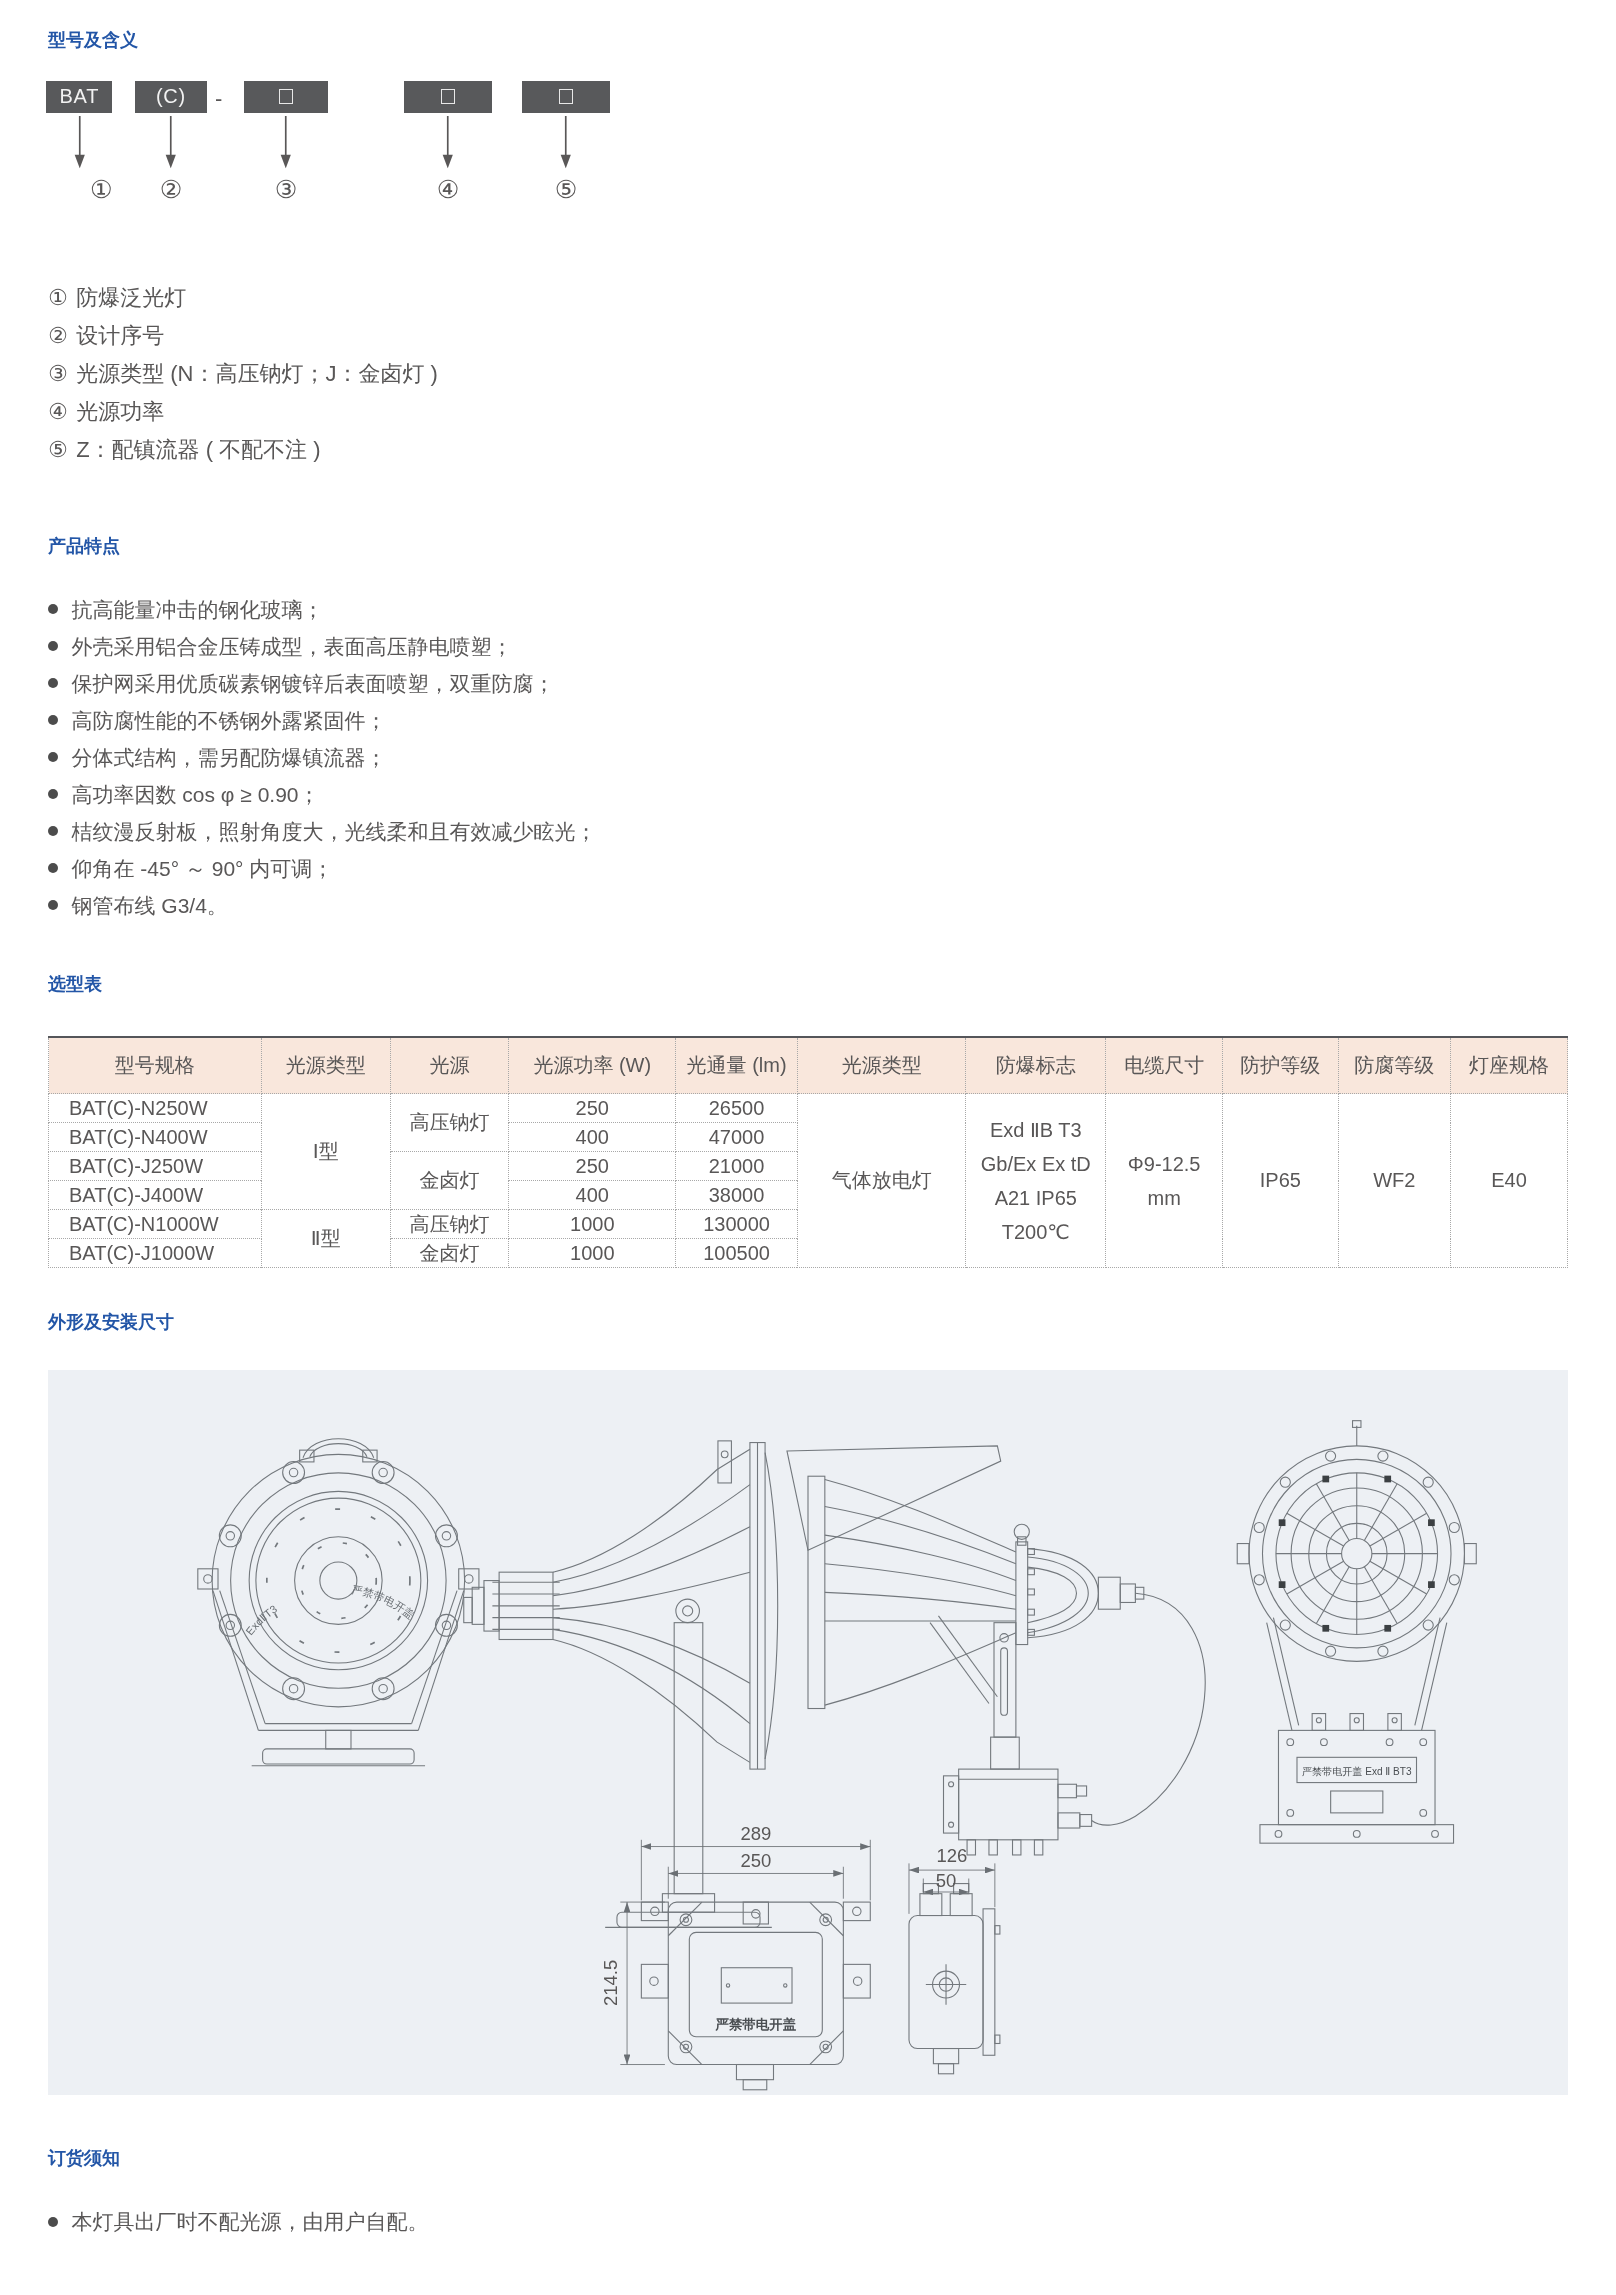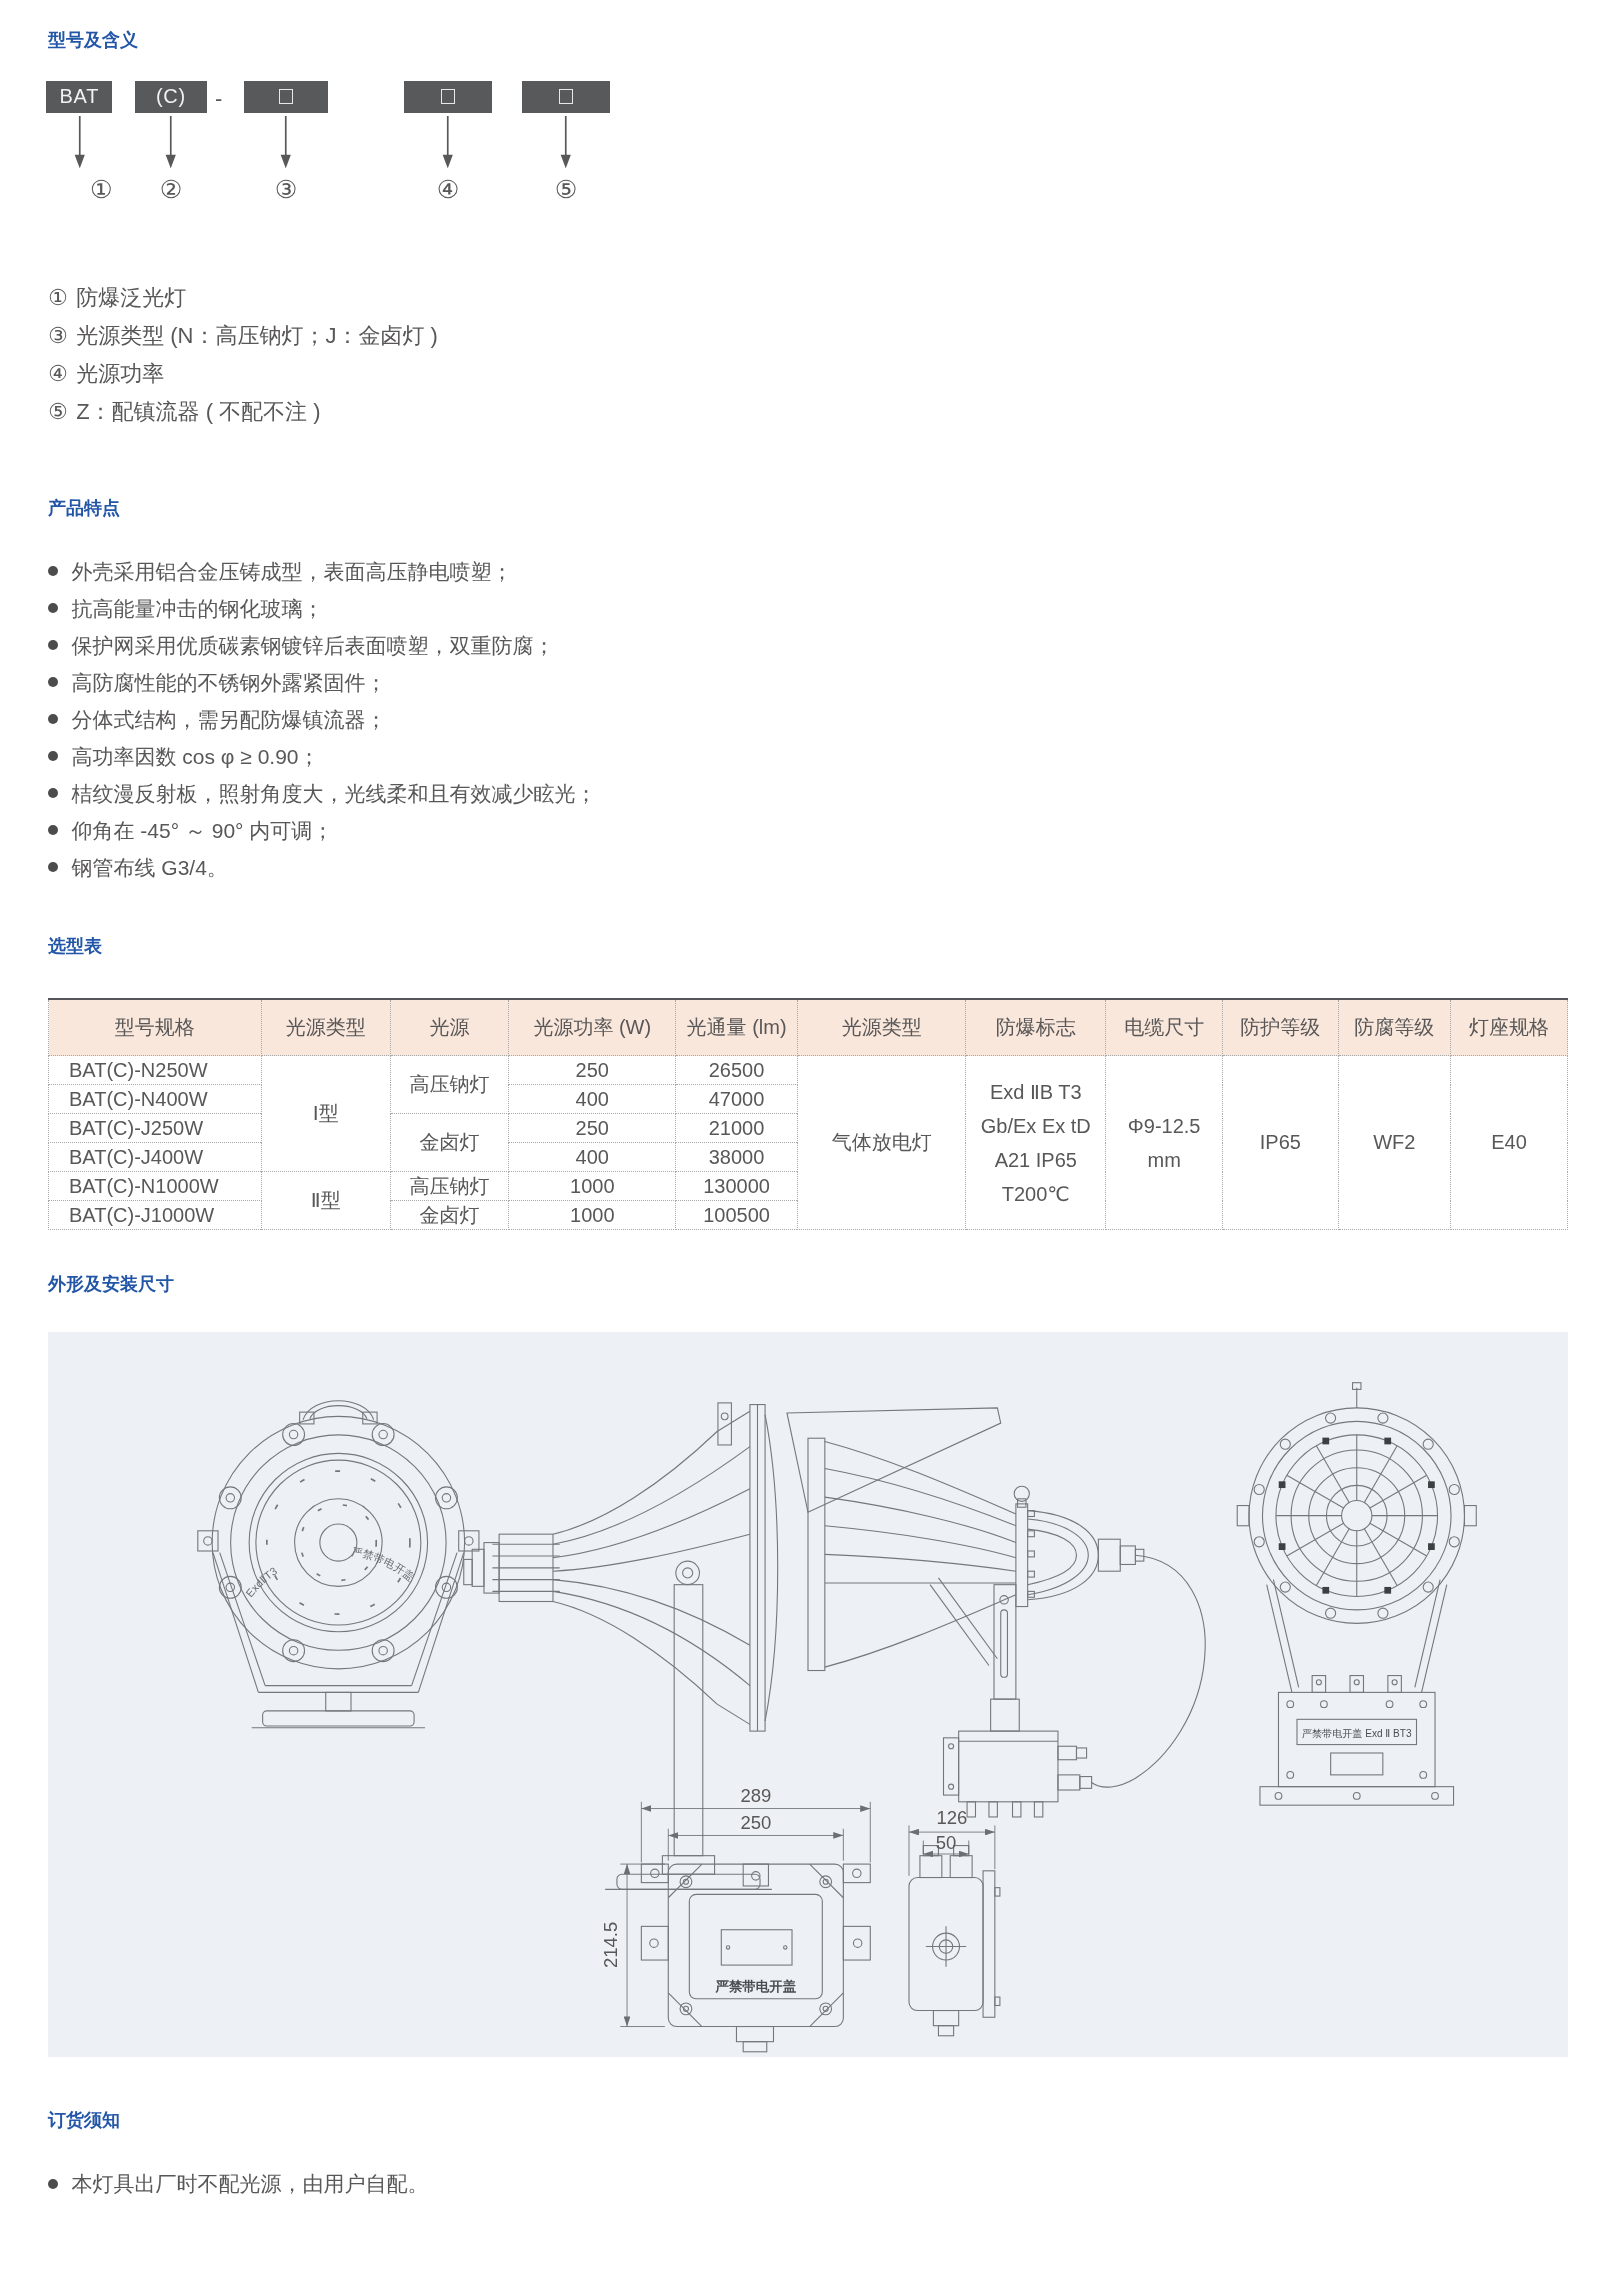--- a/index.html
+++ b/index.html
@@ -101,29 +101,30 @@
       <svg class="model-arrow" width="13.5" height="54" viewBox="0 0 16 64">
         <line x1="8" y1="0" x2="8" y2="48" stroke="#595757" stroke-width="2"></line>
         <polygon points="2,46 14,46 8,62" fill="#595757"></polygon>
       </svg>
       <div class="model-marker">⑤</div>
     </div>
   </div>
 
   <ul class="legend-list">
     <li><span class="mk">①</span><span>防爆泛光灯</span></li>
+    <li><span class="mk">②</span><span>设计序号</span></li>
     <li><span class="mk">③</span><span>光源类型 (N：高压钠灯；J：金卤灯 )</span></li>
     <li><span class="mk">④</span><span>光源功率</span></li>
     <li><span class="mk">⑤</span><span>Z：配镇流器 ( 不配不注 )</span></li>
   </ul>
 
   <div class="sec-title features-title">产品特点</div>
   <ul class="feature-list">
+    <li>抗高能量冲击的钢化玻璃；</li>
     <li>外壳采用铝合金压铸成型，表面高压静电喷塑；</li>
-    <li>抗高能量冲击的钢化玻璃；</li>
     <li>保护网采用优质碳素钢镀锌后表面喷塑，双重防腐；</li>
     <li>高防腐性能的不锈钢外露紧固件；</li>
     <li>分体式结构，需另配防爆镇流器；</li>
     <li>高功率因数 cos φ ≥ 0.90；</li>
     <li>桔纹漫反射板，照射角度大，光线柔和且有效减少眩光；</li>
     <li>仰角在 -45° ～ 90° 内可调；</li>
     <li>钢管布线 G3/4。</li>
   </ul>
 
   <div class="sec-title table-title">选型表</div>

